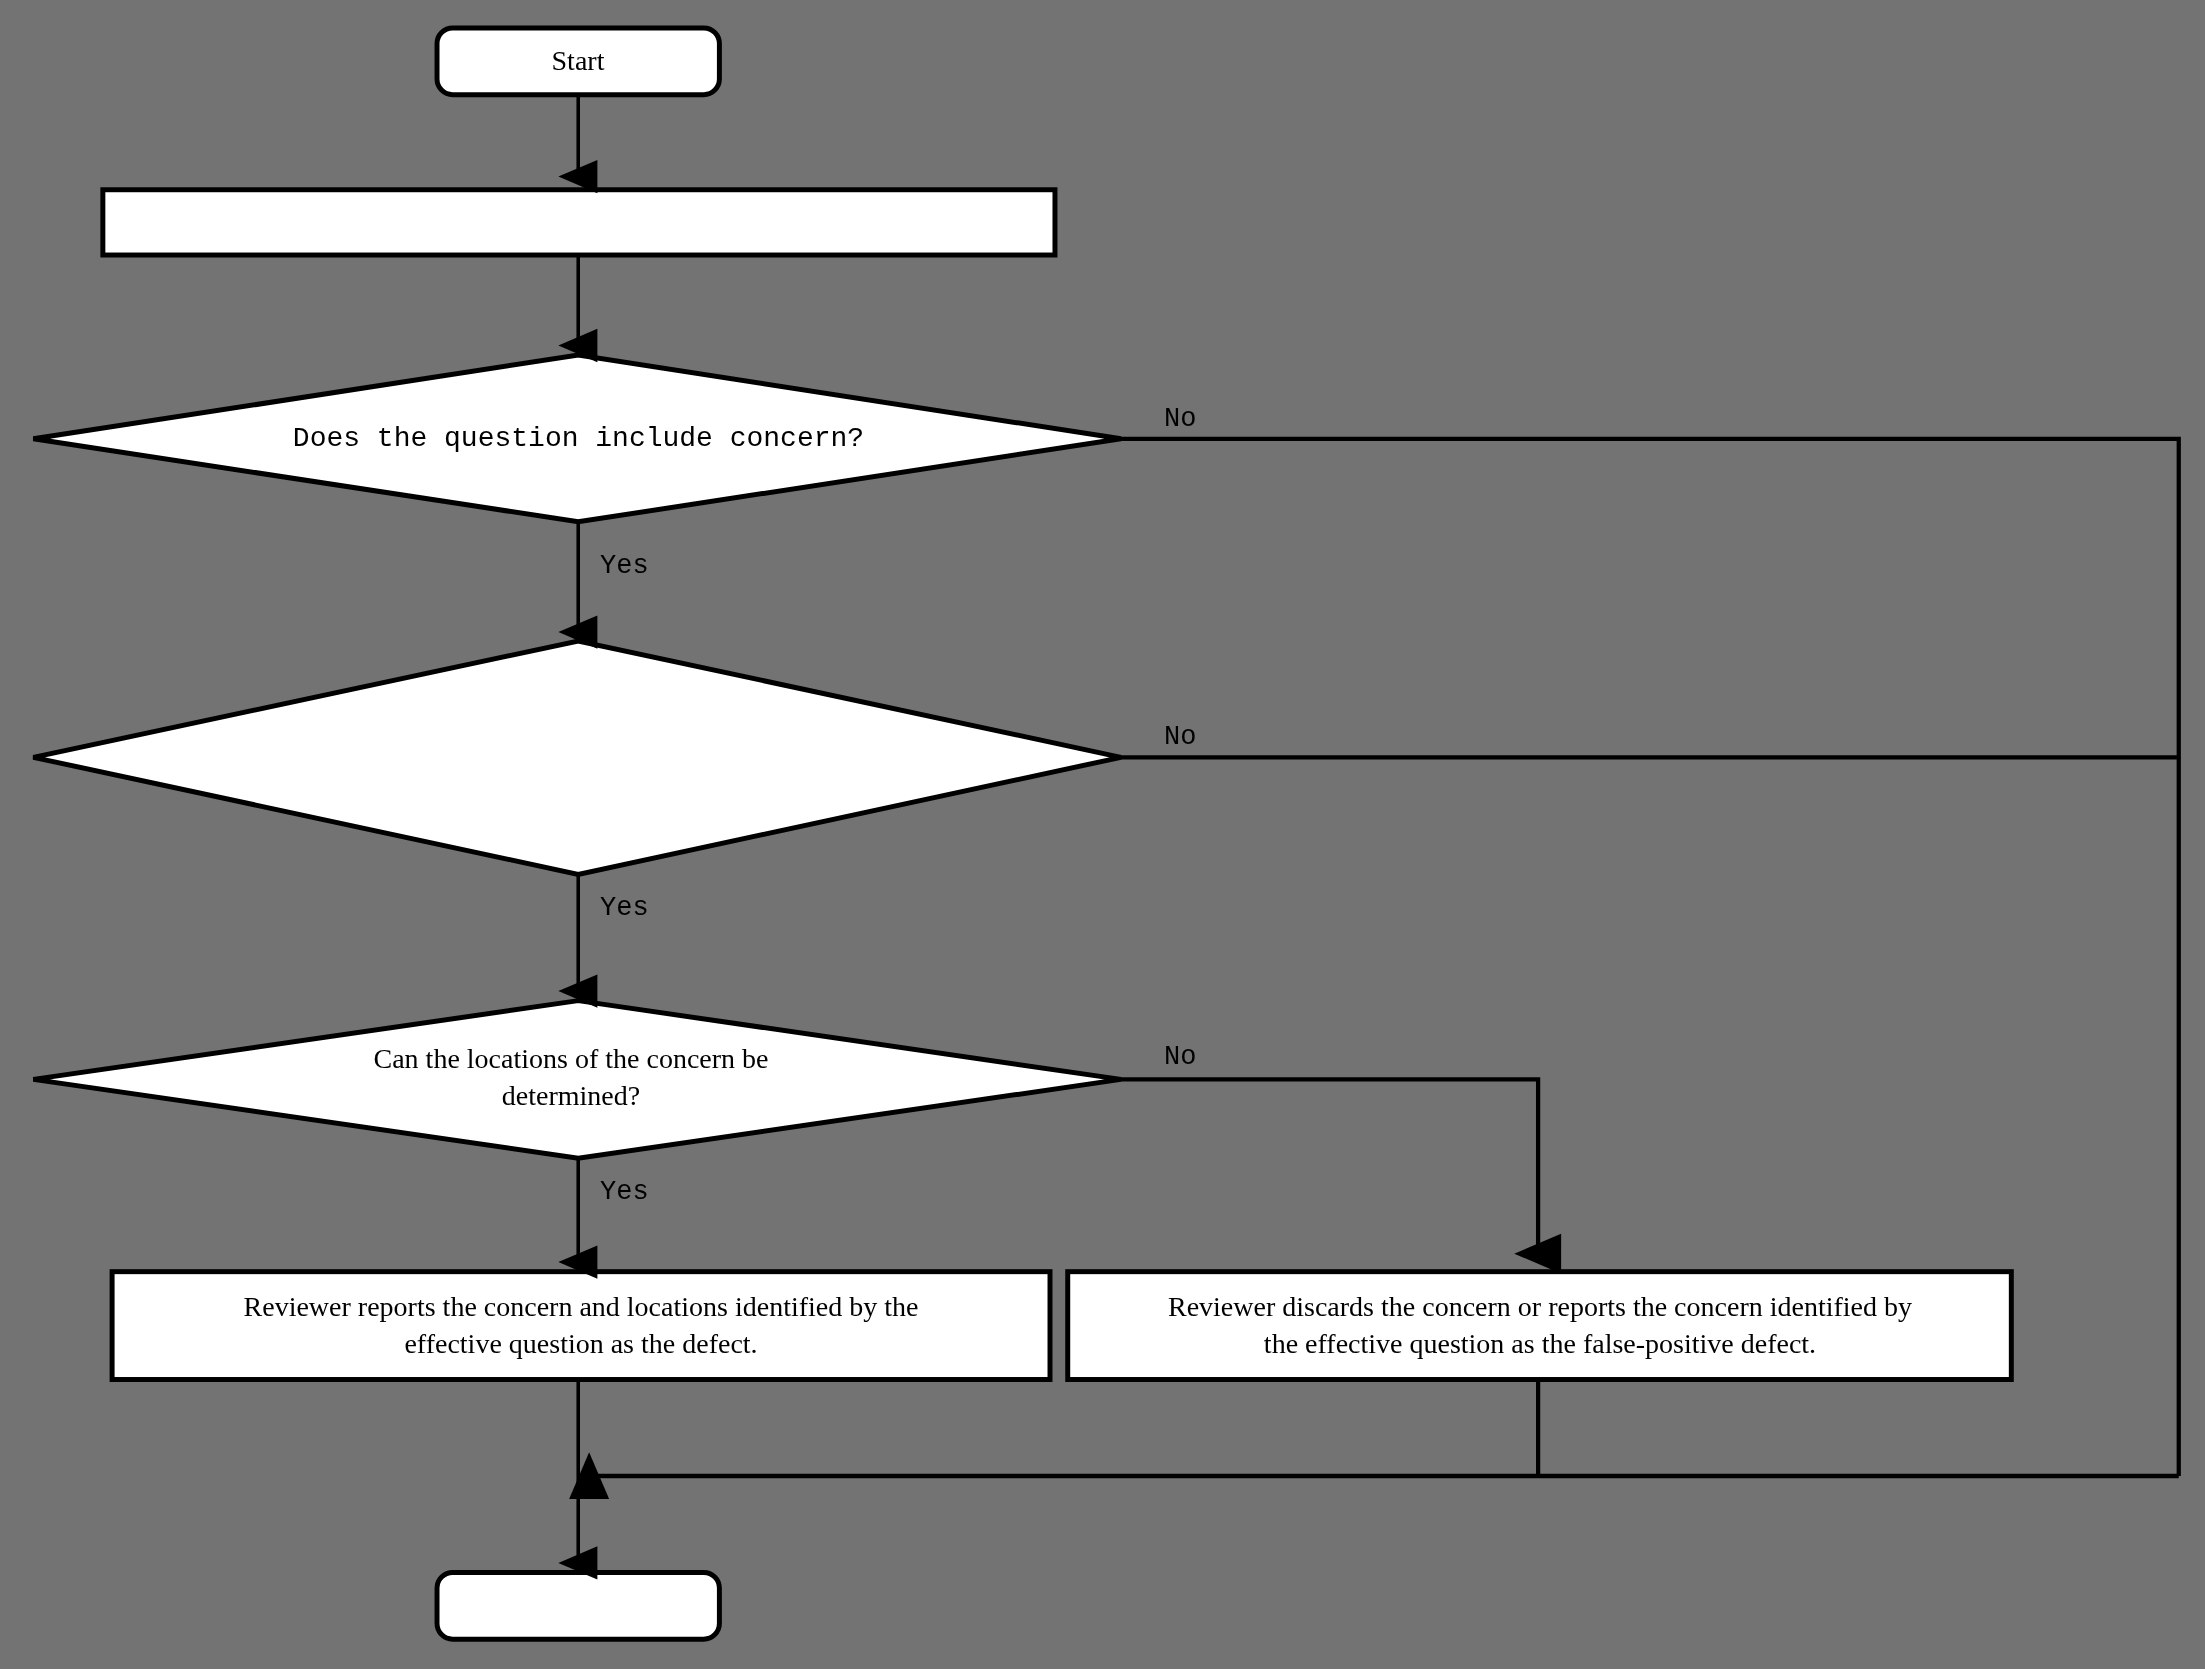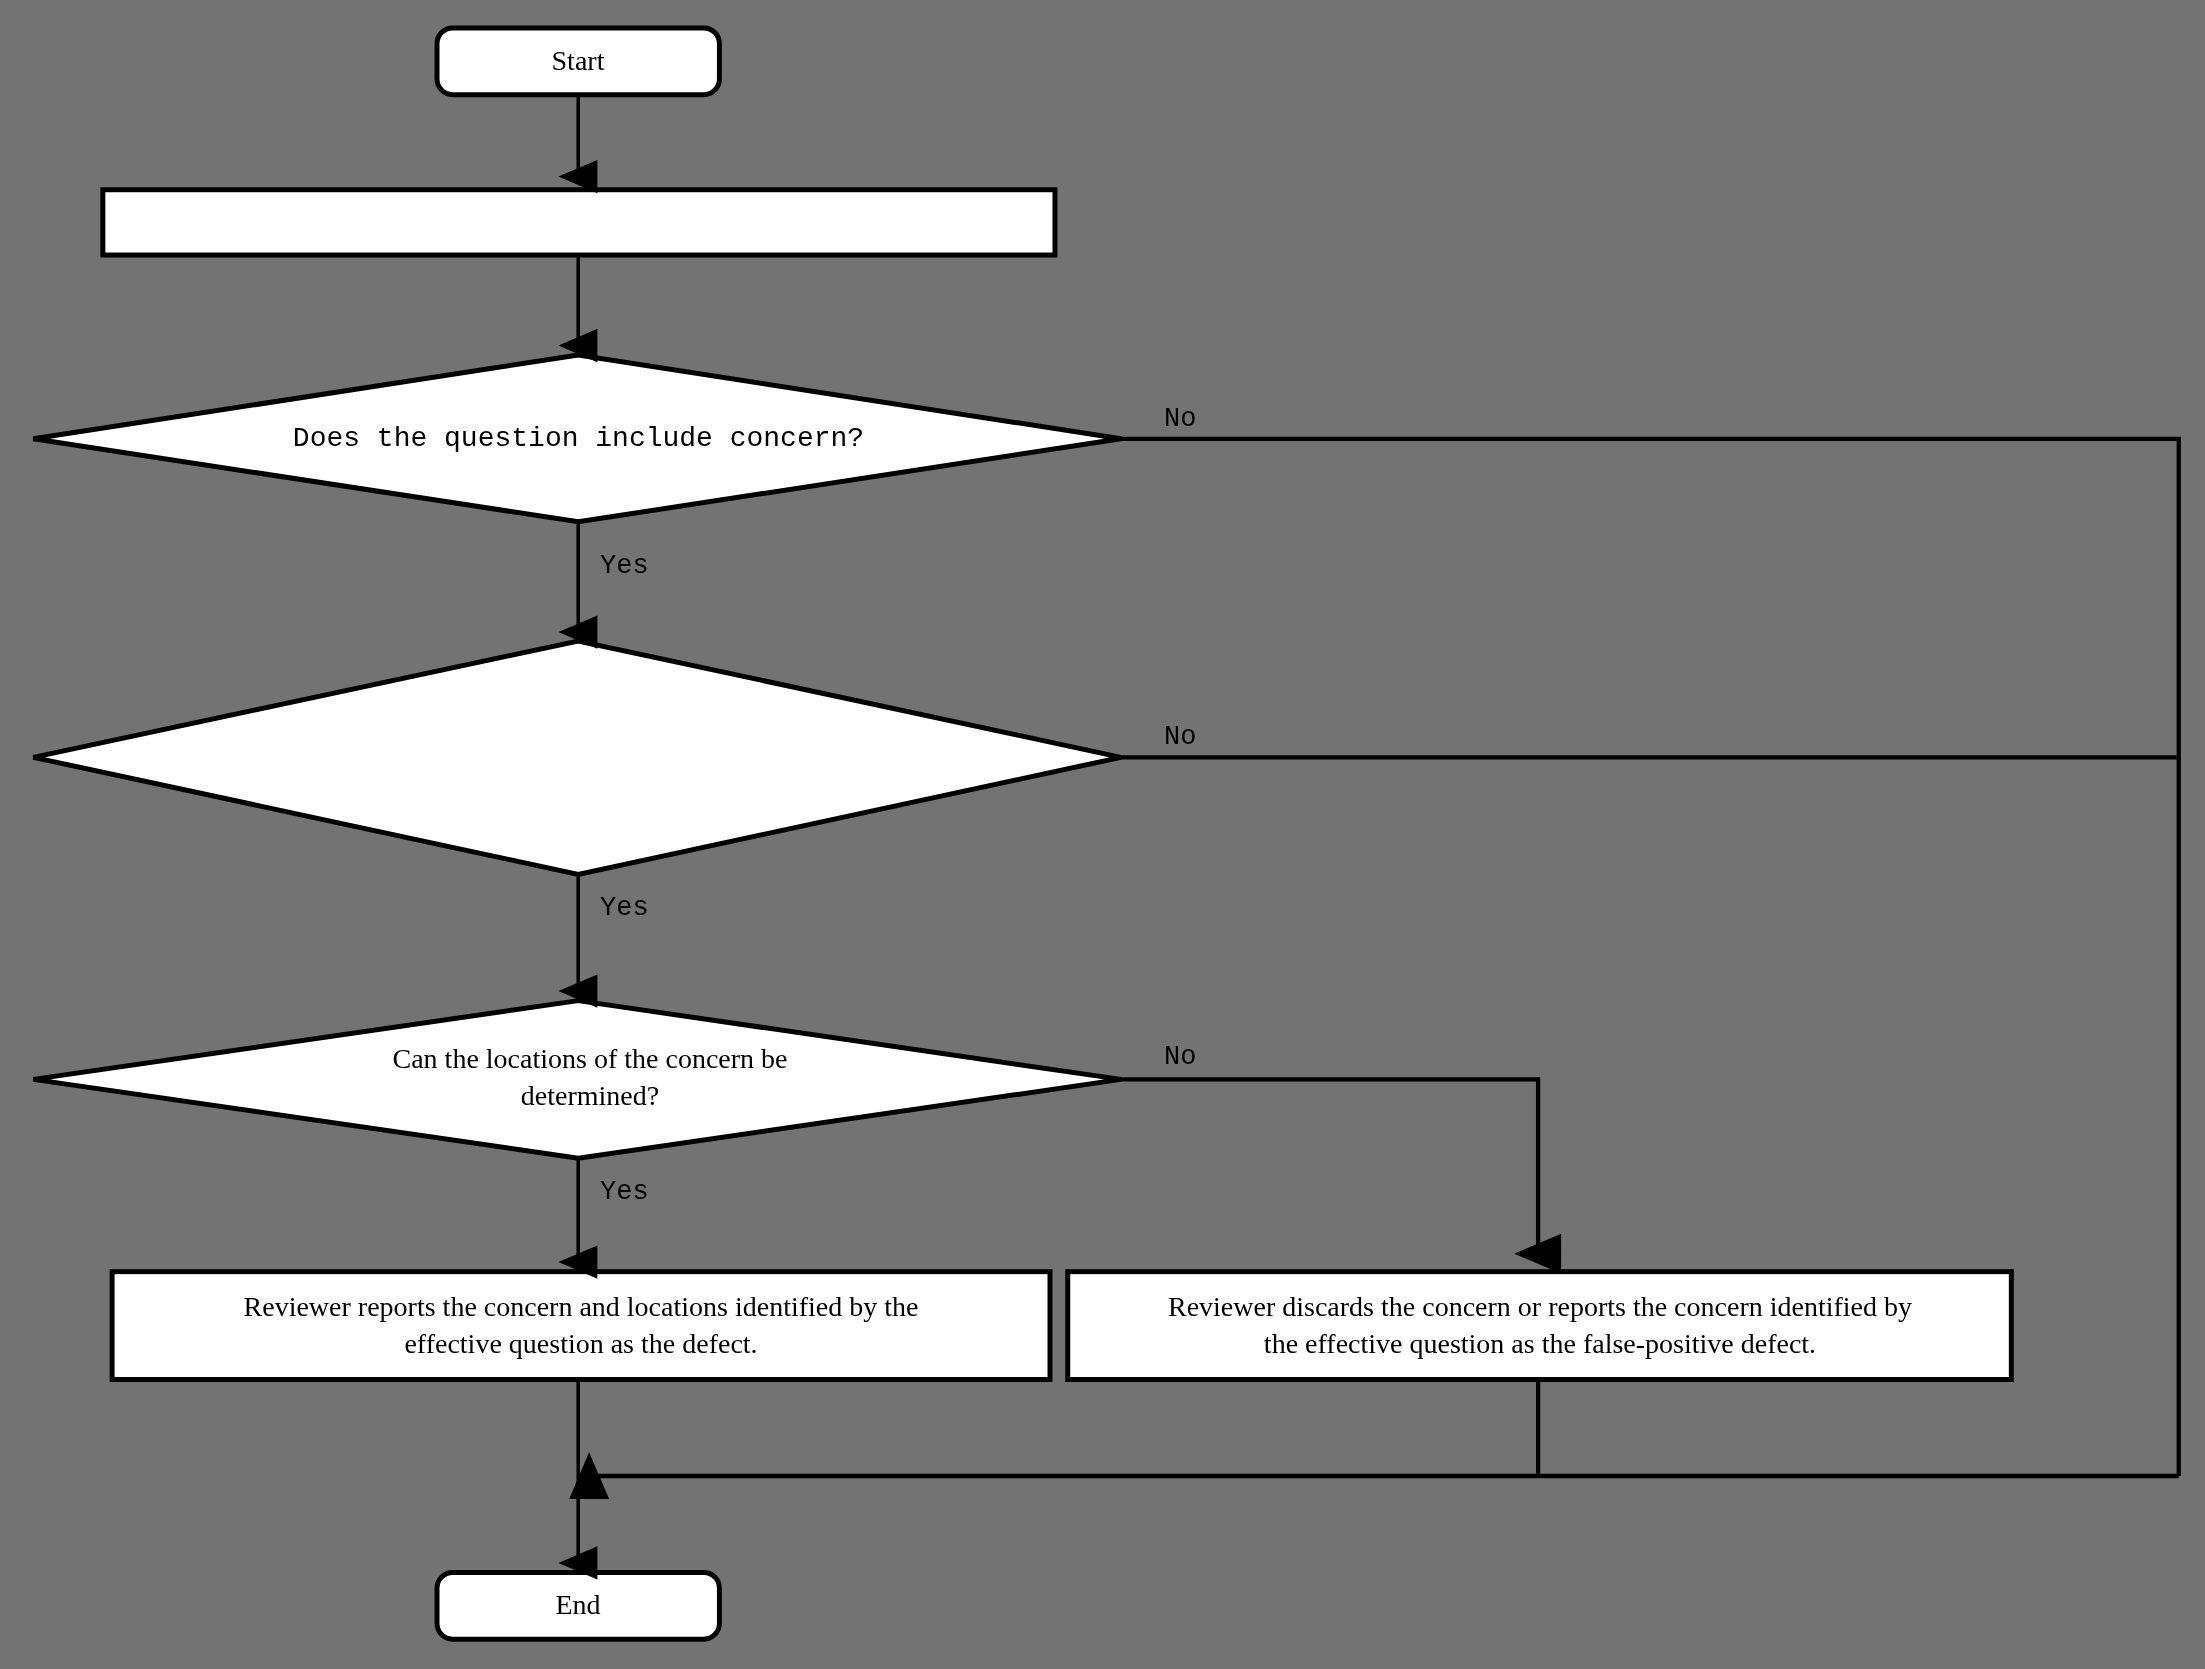--- a/index.html
+++ b/index.html
@@ -99,30 +99,29 @@
 
     <line x1="3071" y1="2080" x2="831" y2="2080" stroke="#000000" stroke-width="6" marker-end="url(#arrow-left)"></line>
   </svg>
 
   <div class="node-text" style="left:437px; top:28px; width:282px; height:67px; font-size:28px;">Start</div>
 
 
   <div class="node-text" style="left:245px; top:412px; width:667px; height:54px; font-size:28px;font-family:Liberation Mono, monospace;">Does the question include concern?</div>
 
 
-  <div class="node-text" style="left:235px; top:1030px; width:710px; height:96px; font-size:28px;">Can the locations of the concern be
+  <div class="node-text" style="left:216px; top:1030px; width:710px; height:96px; font-size:28px;">Can the locations of the concern be
 determined?</div>
 
   <div class="node-text" style="left:1078px; top:1272px; width:924px; height:108px; font-size:28px;">Reviewer discards the concern or reports the concern identified by
 the effective question as the false-positive defect.</div>
 
   <div class="node-text" style="left:122px; top:1272px; width:918px; height:108px; font-size:28px;">Reviewer reports the concern and locations identified by the
 effective question as the defect.</div>
 
-  <div class="node-text" style="left:437px; top:1572px; width:282px; height:67px; font-size:28px;">End</div>
 
   <div class="edge-label" style="left:1164px; top:406px;">No</div>
 
   <div class="edge-label" style="left:600px; top:553px;">Yes</div>
 
   <div class="edge-label" style="left:1164px; top:724px;">No</div>
 
   <div class="edge-label" style="left:600px; top:895px;">Yes</div>
 
   <div class="edge-label" style="left:1164px; top:1044px;">No</div>

